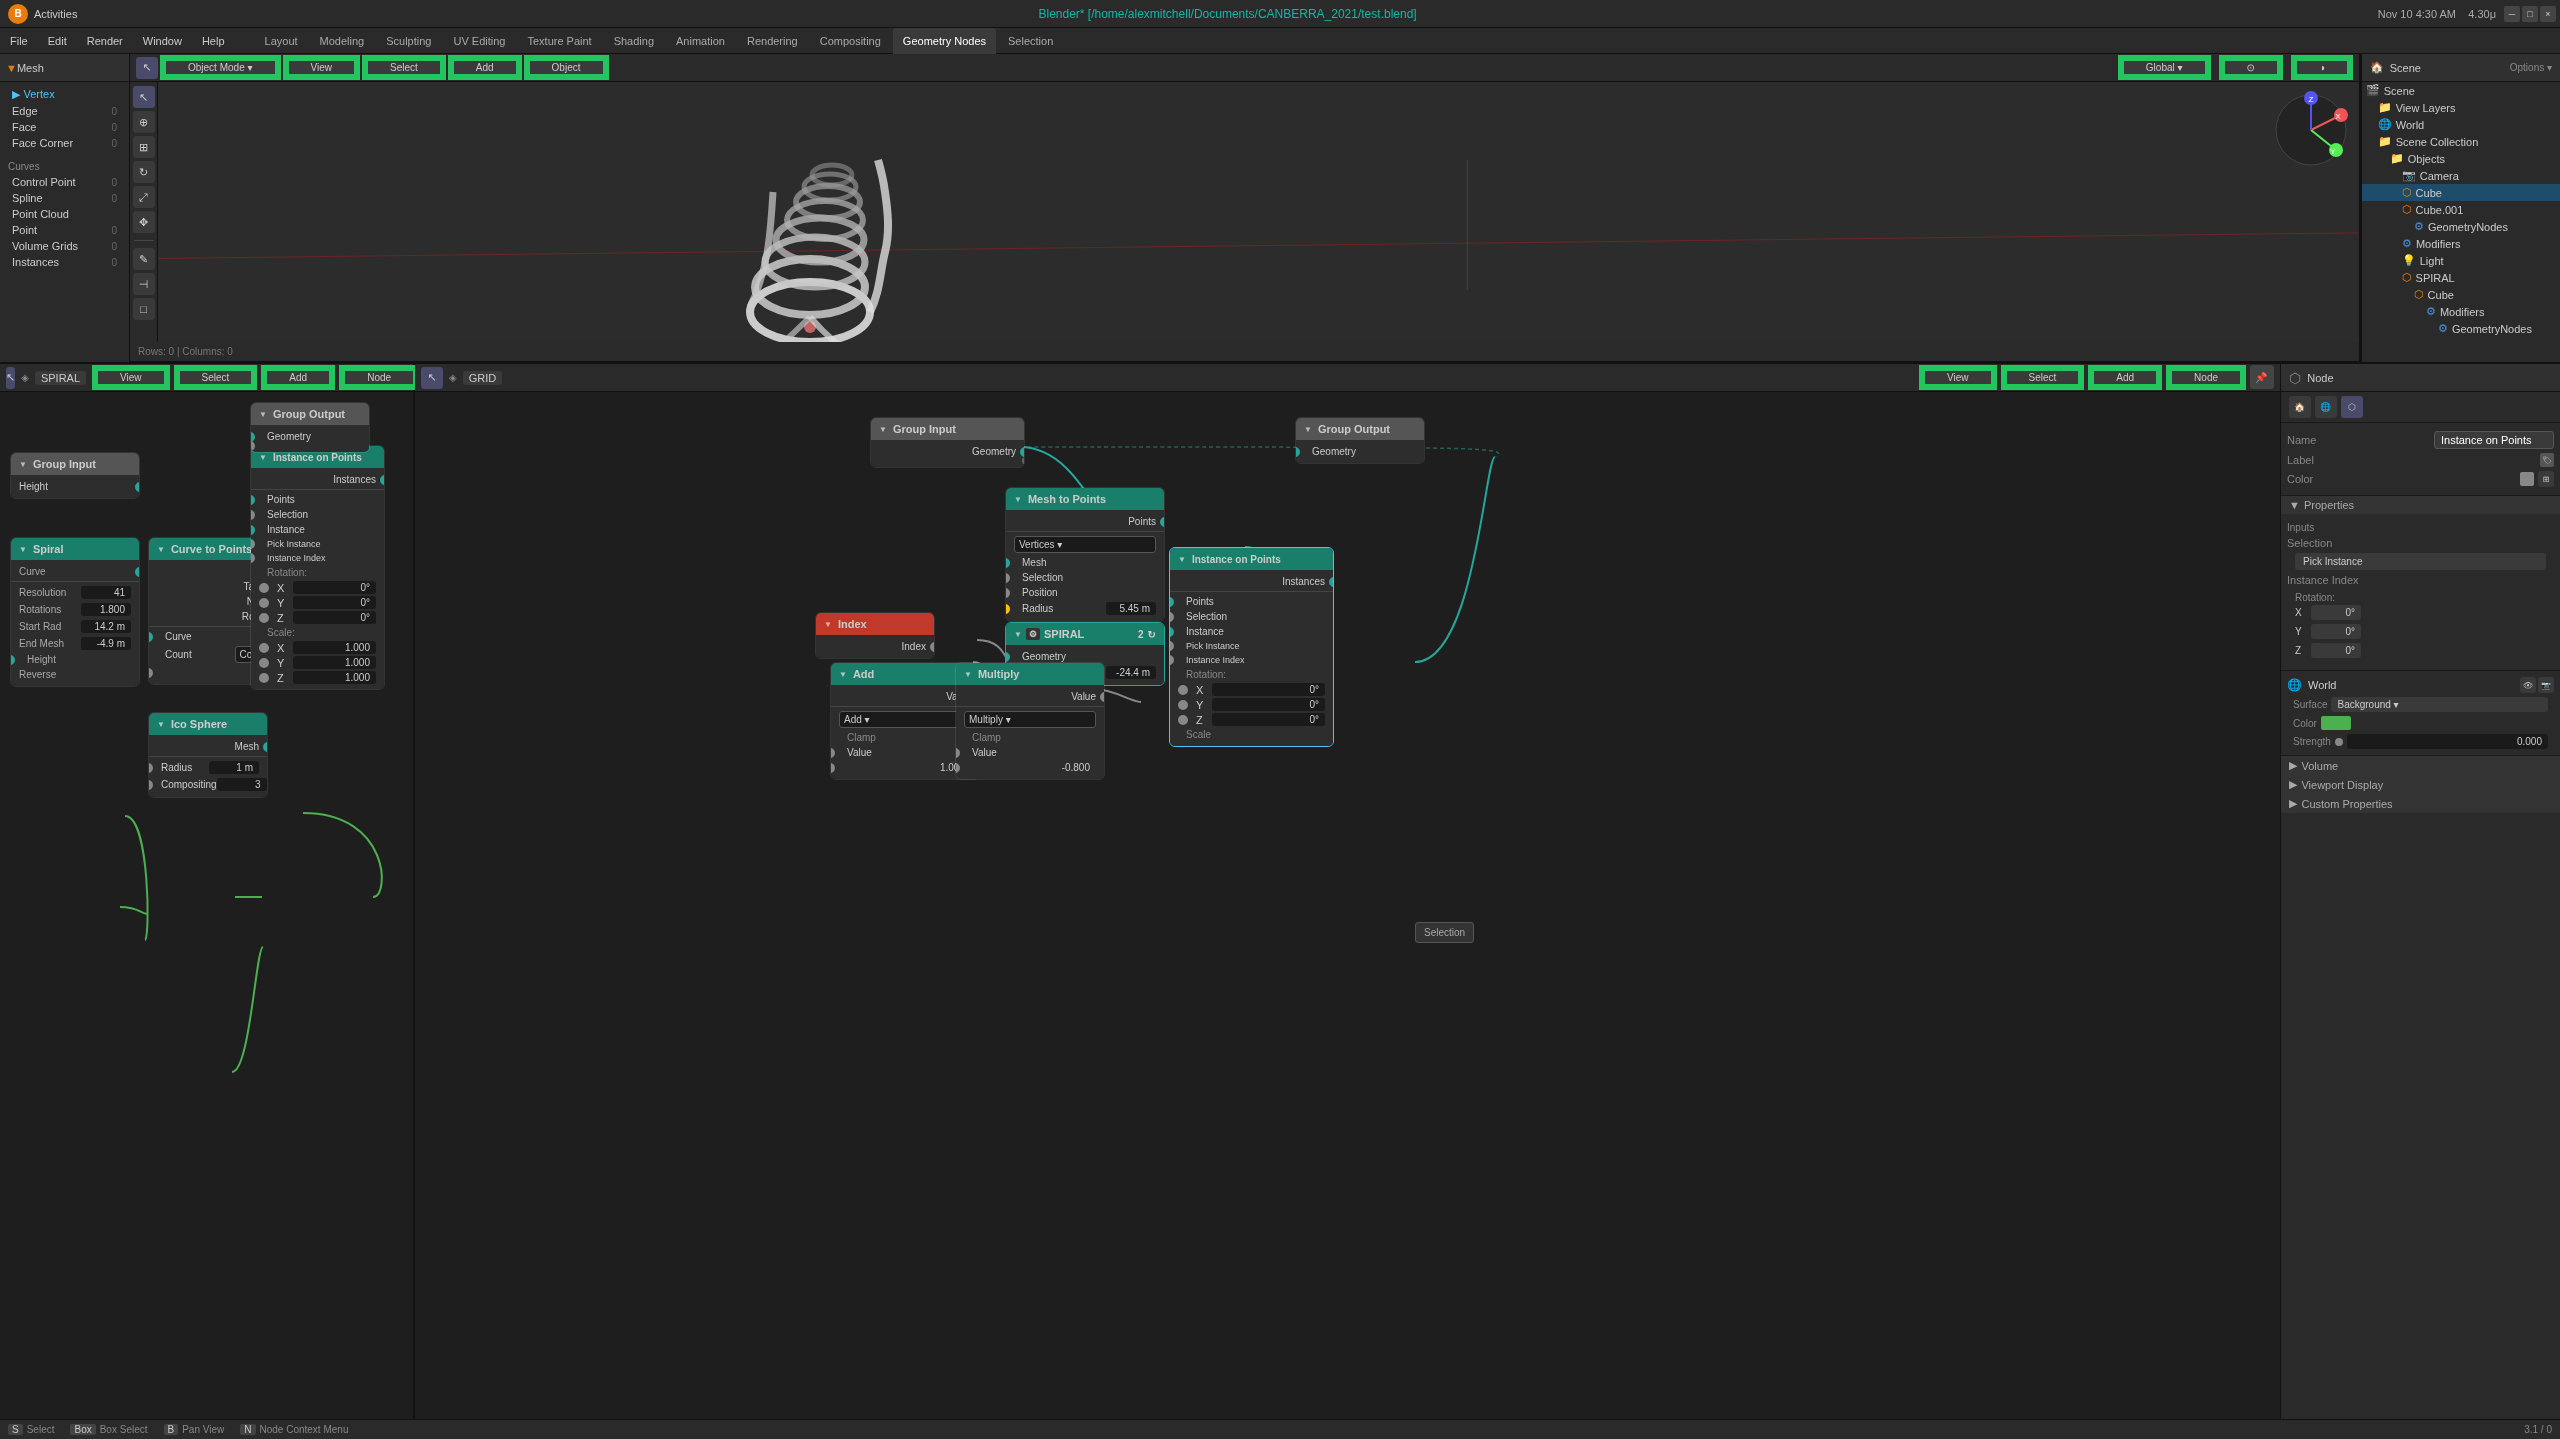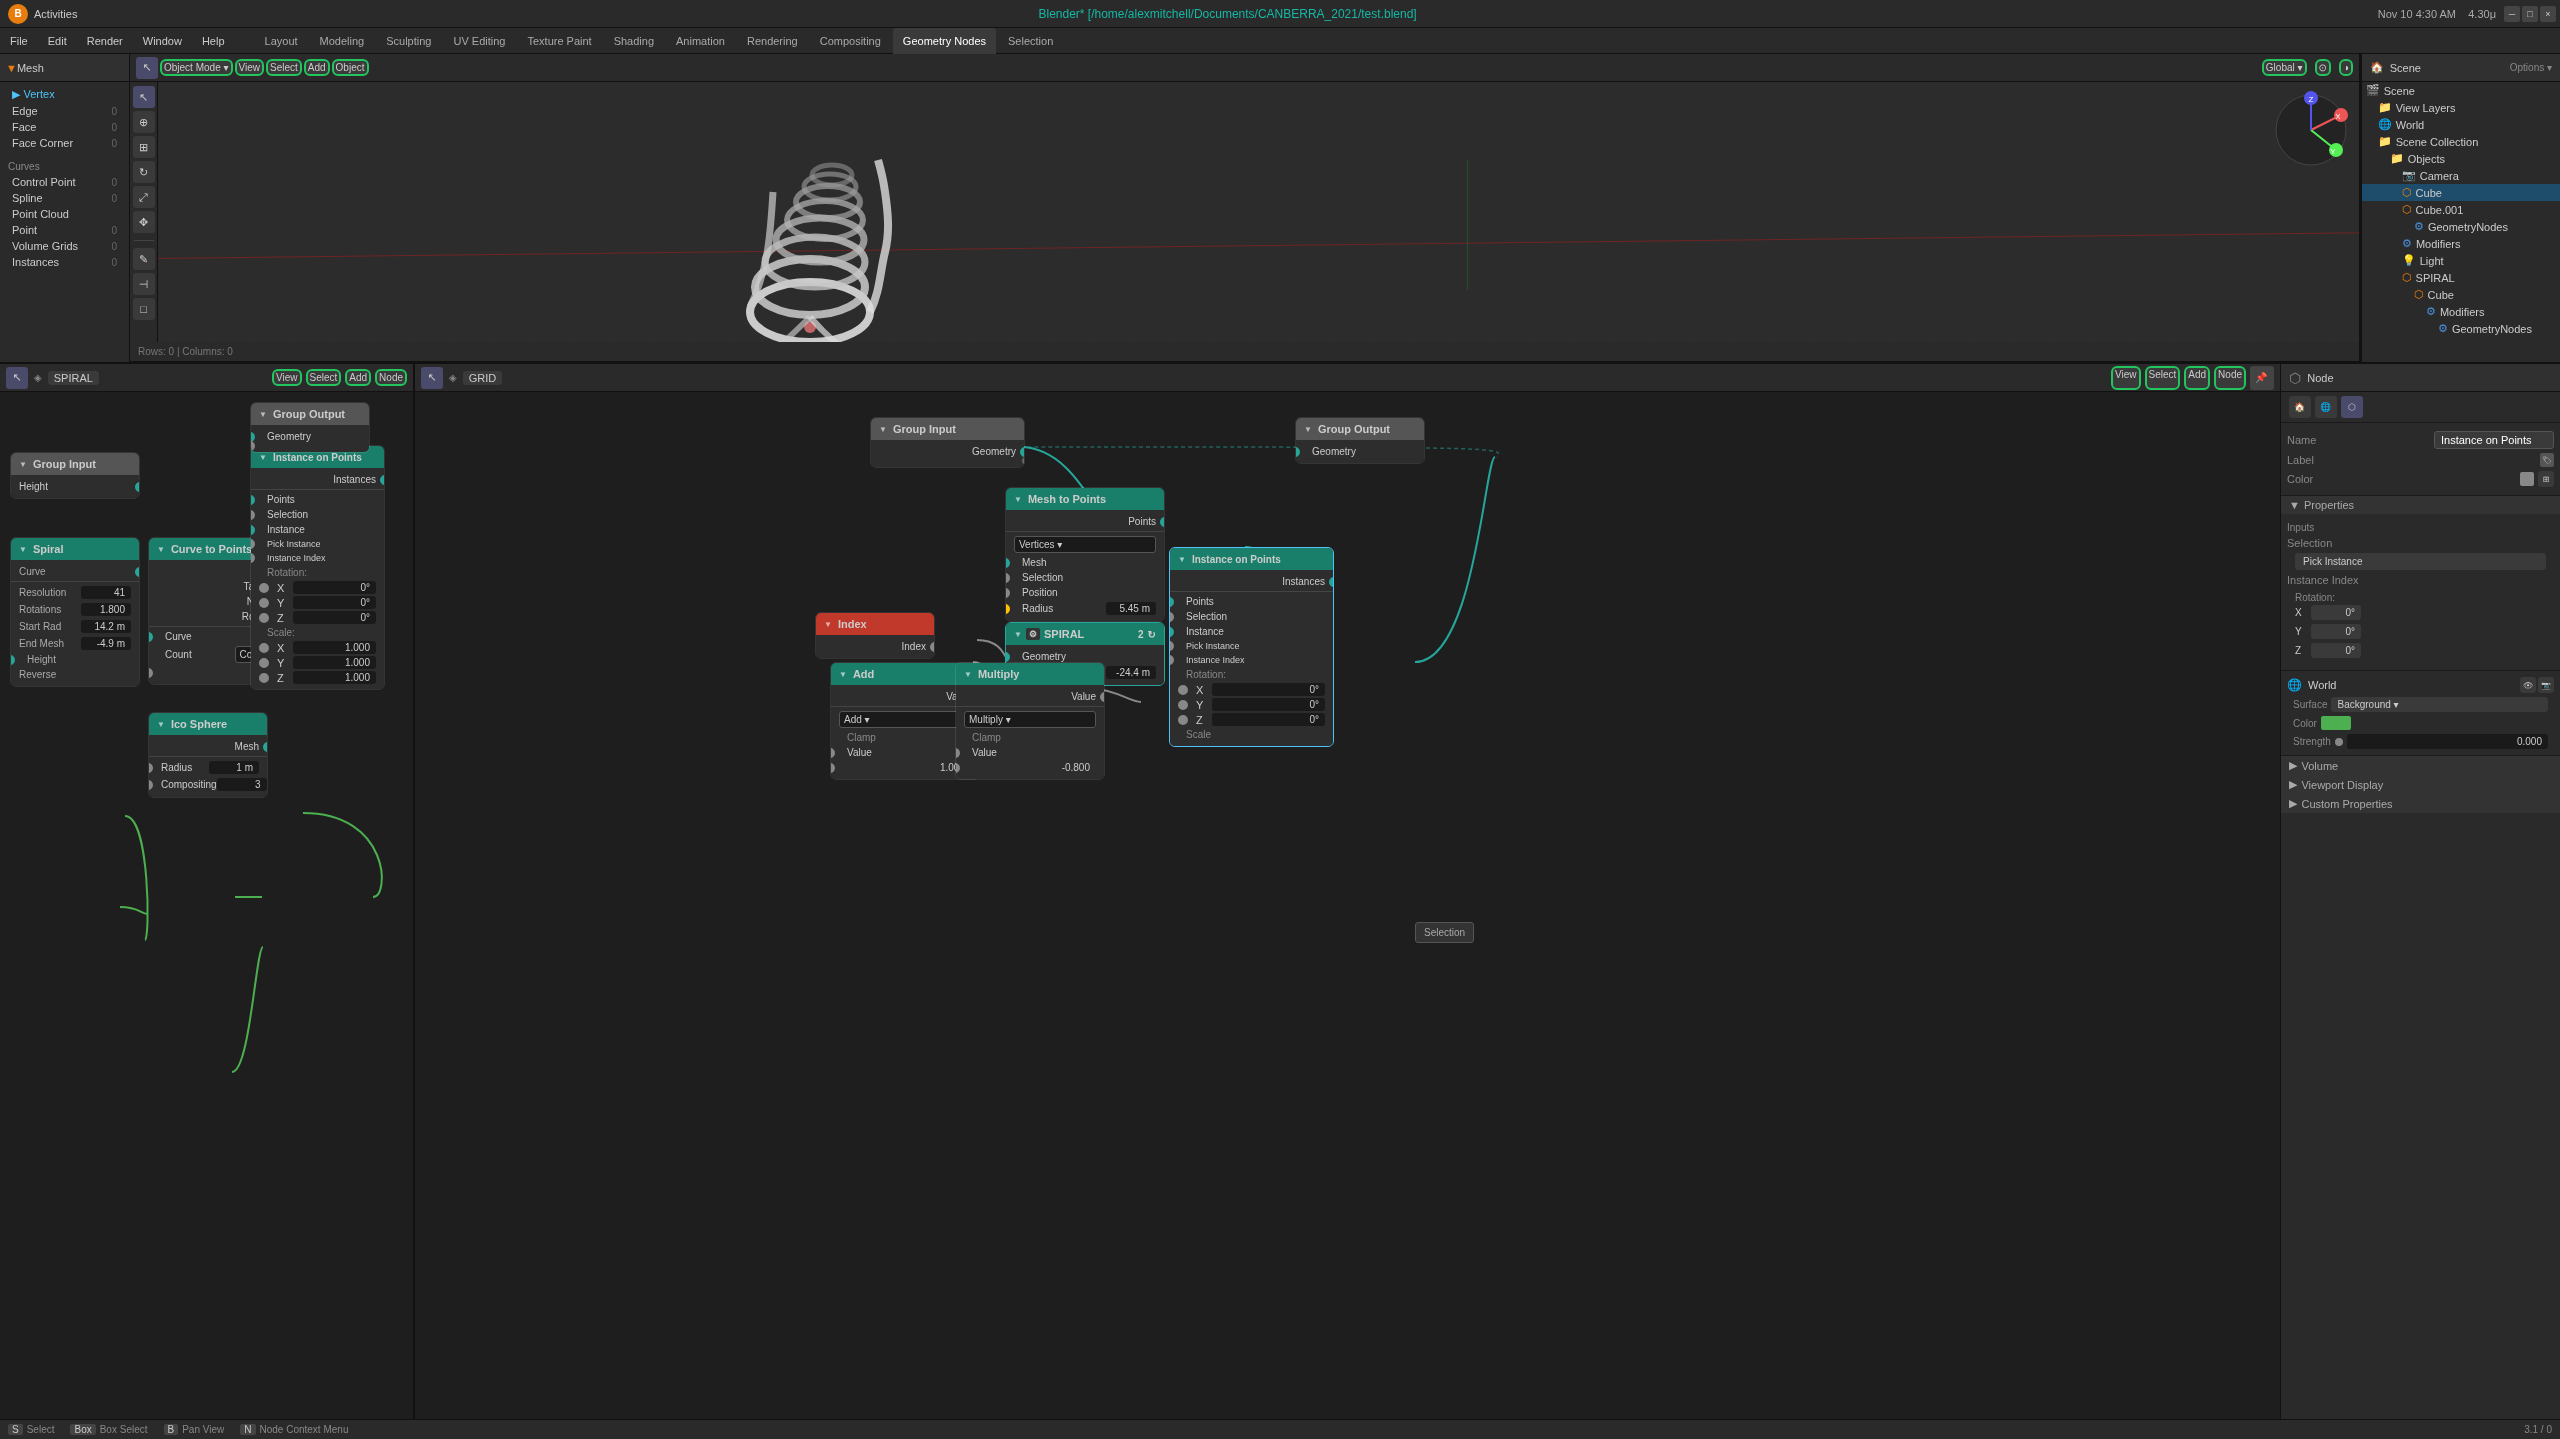--- a/index.html
+++ b/index.html
@@ -352,23 +352,23 @@
       border-radius: 3px;
       display: flex; align-items: center; justify-content: center;
       font-size: 11px;
       cursor: pointer;
       color: #ccc;
     }
     .tool-btn.active { background: #4a4a6a; }
 
     .header-btn {
       background: #3a3a3a;
-      border: 2px solid #22c55e;
-      border-radius: 6px;
-      padding: 1px 2px;
+      border: 6px solid #22c55e;
+      border-radius: 0;
+      padding: 1px 22px;
       color: #ccc;
       font-size: 10px;
       cursor: pointer;
     }
 
     
     .info-bar {
       height: 20px;
       background: #2a2a2a;
       display: flex;

